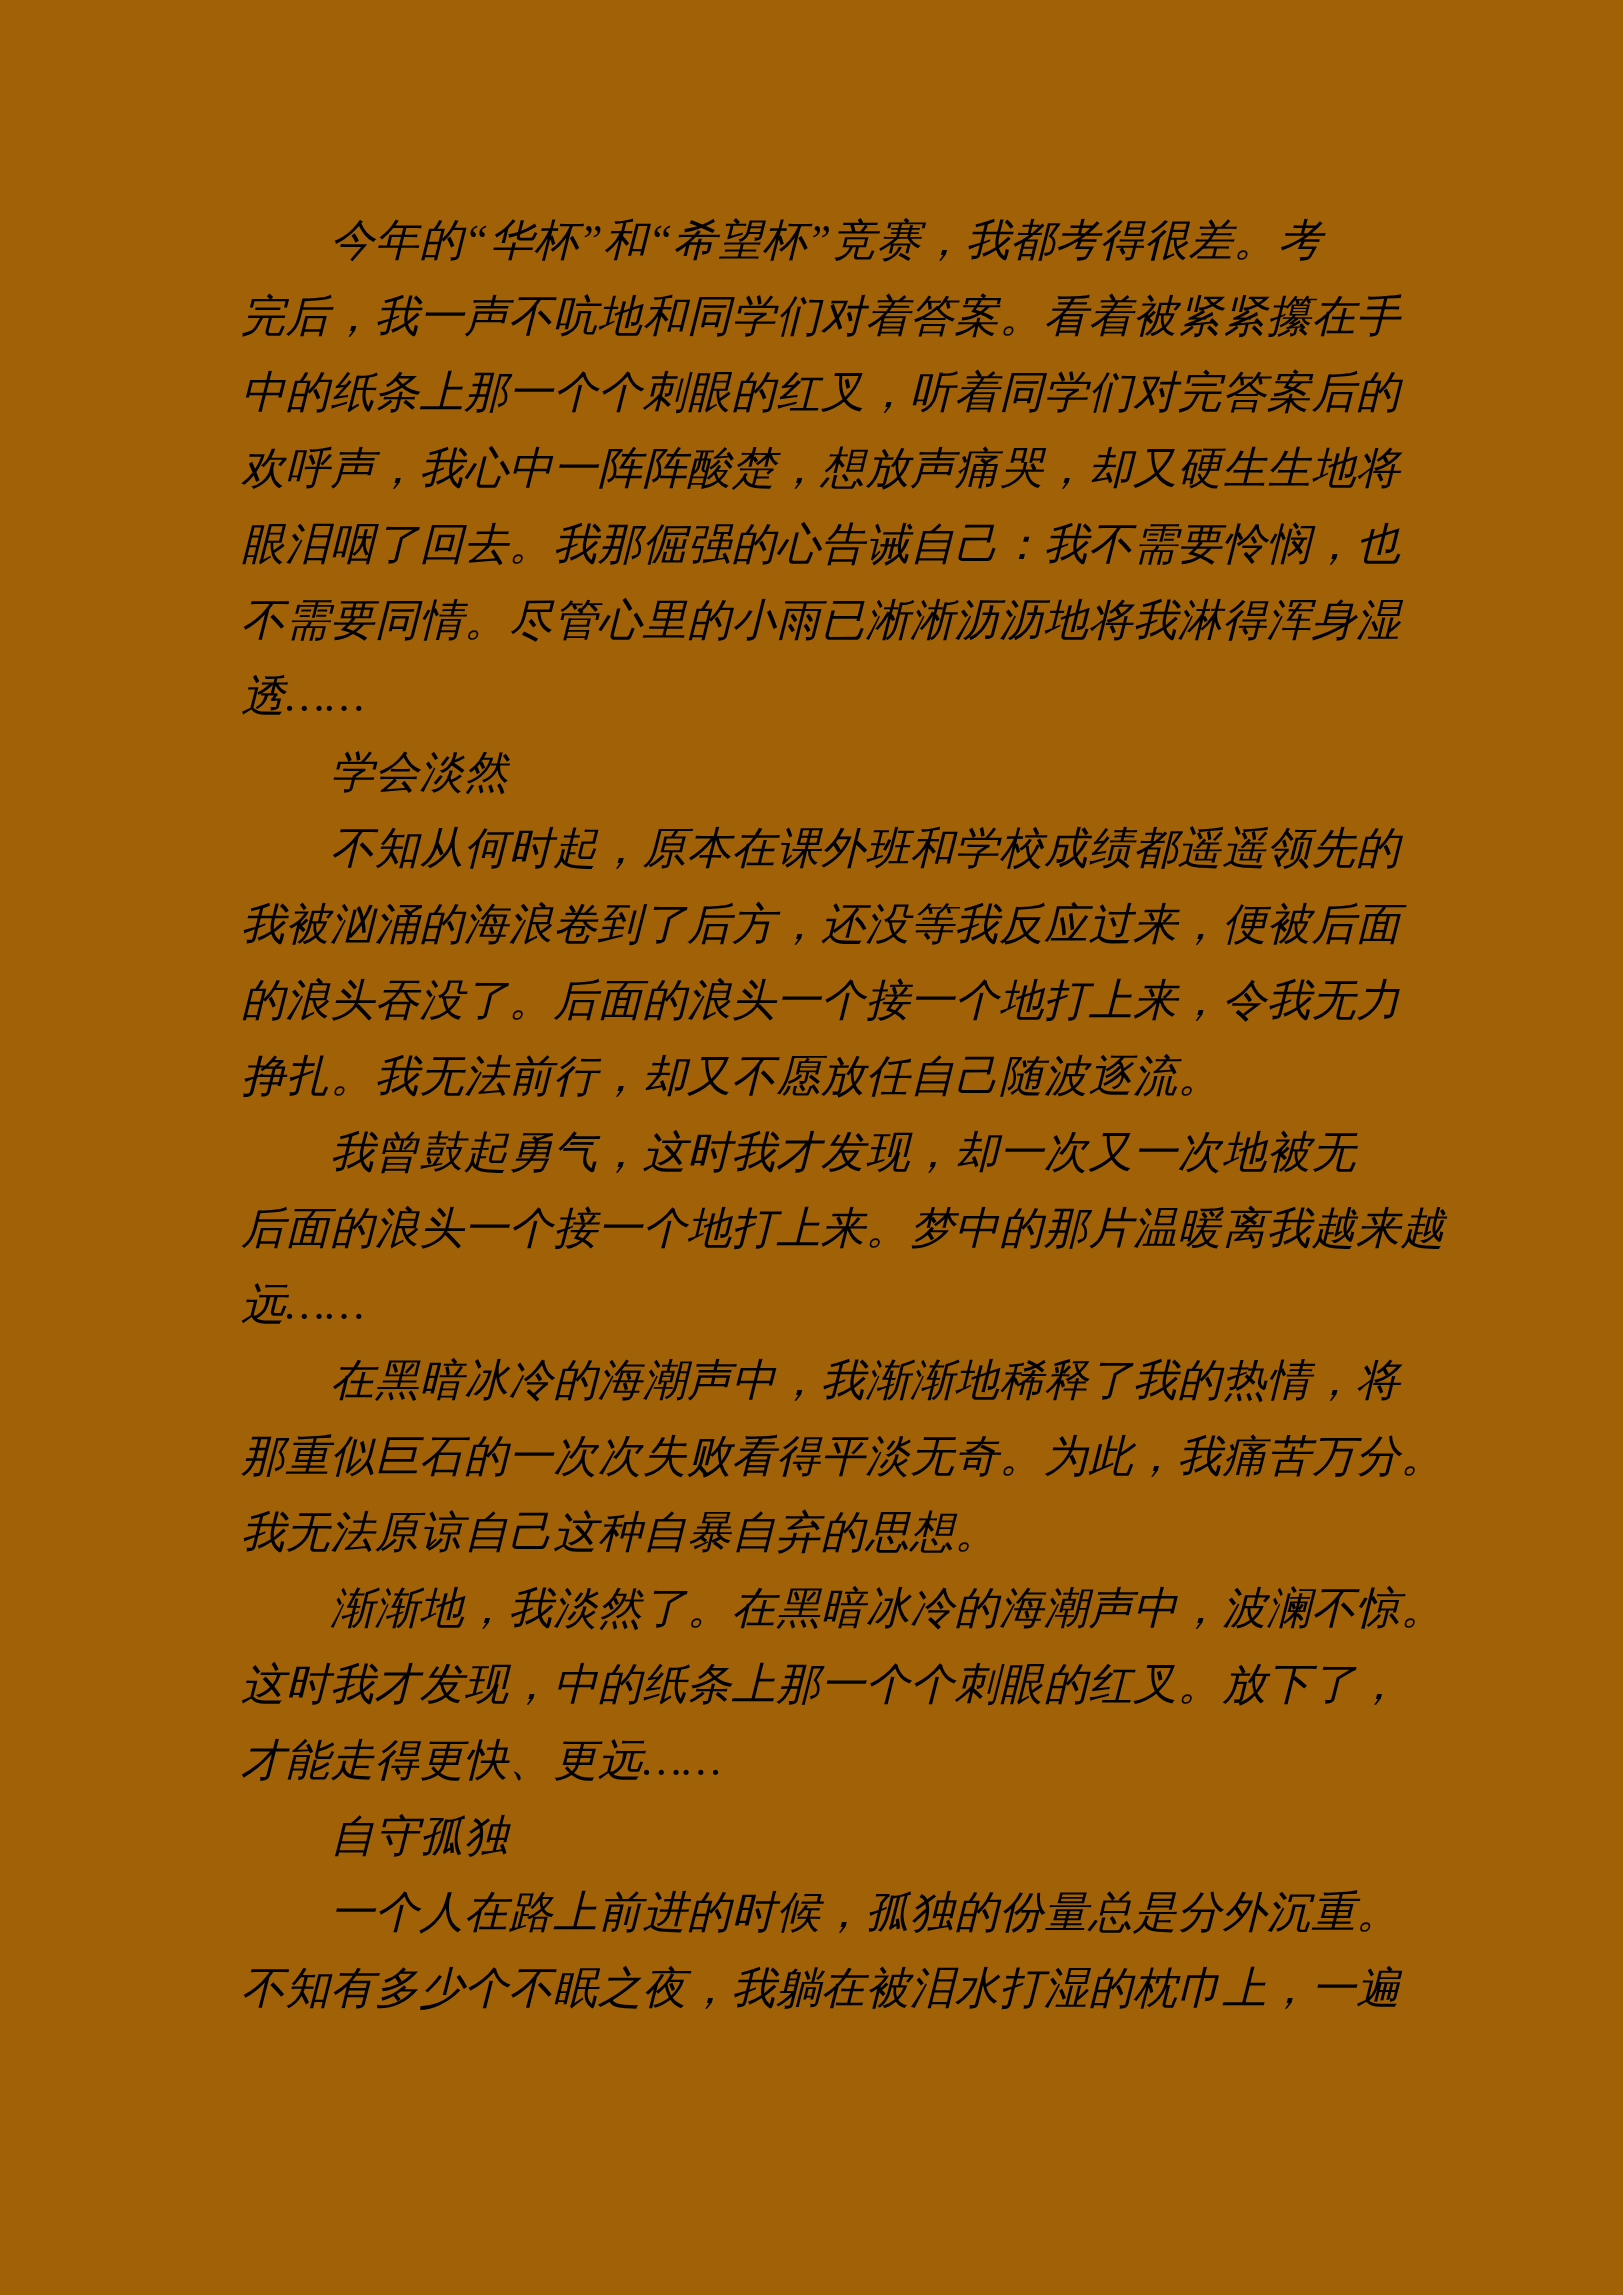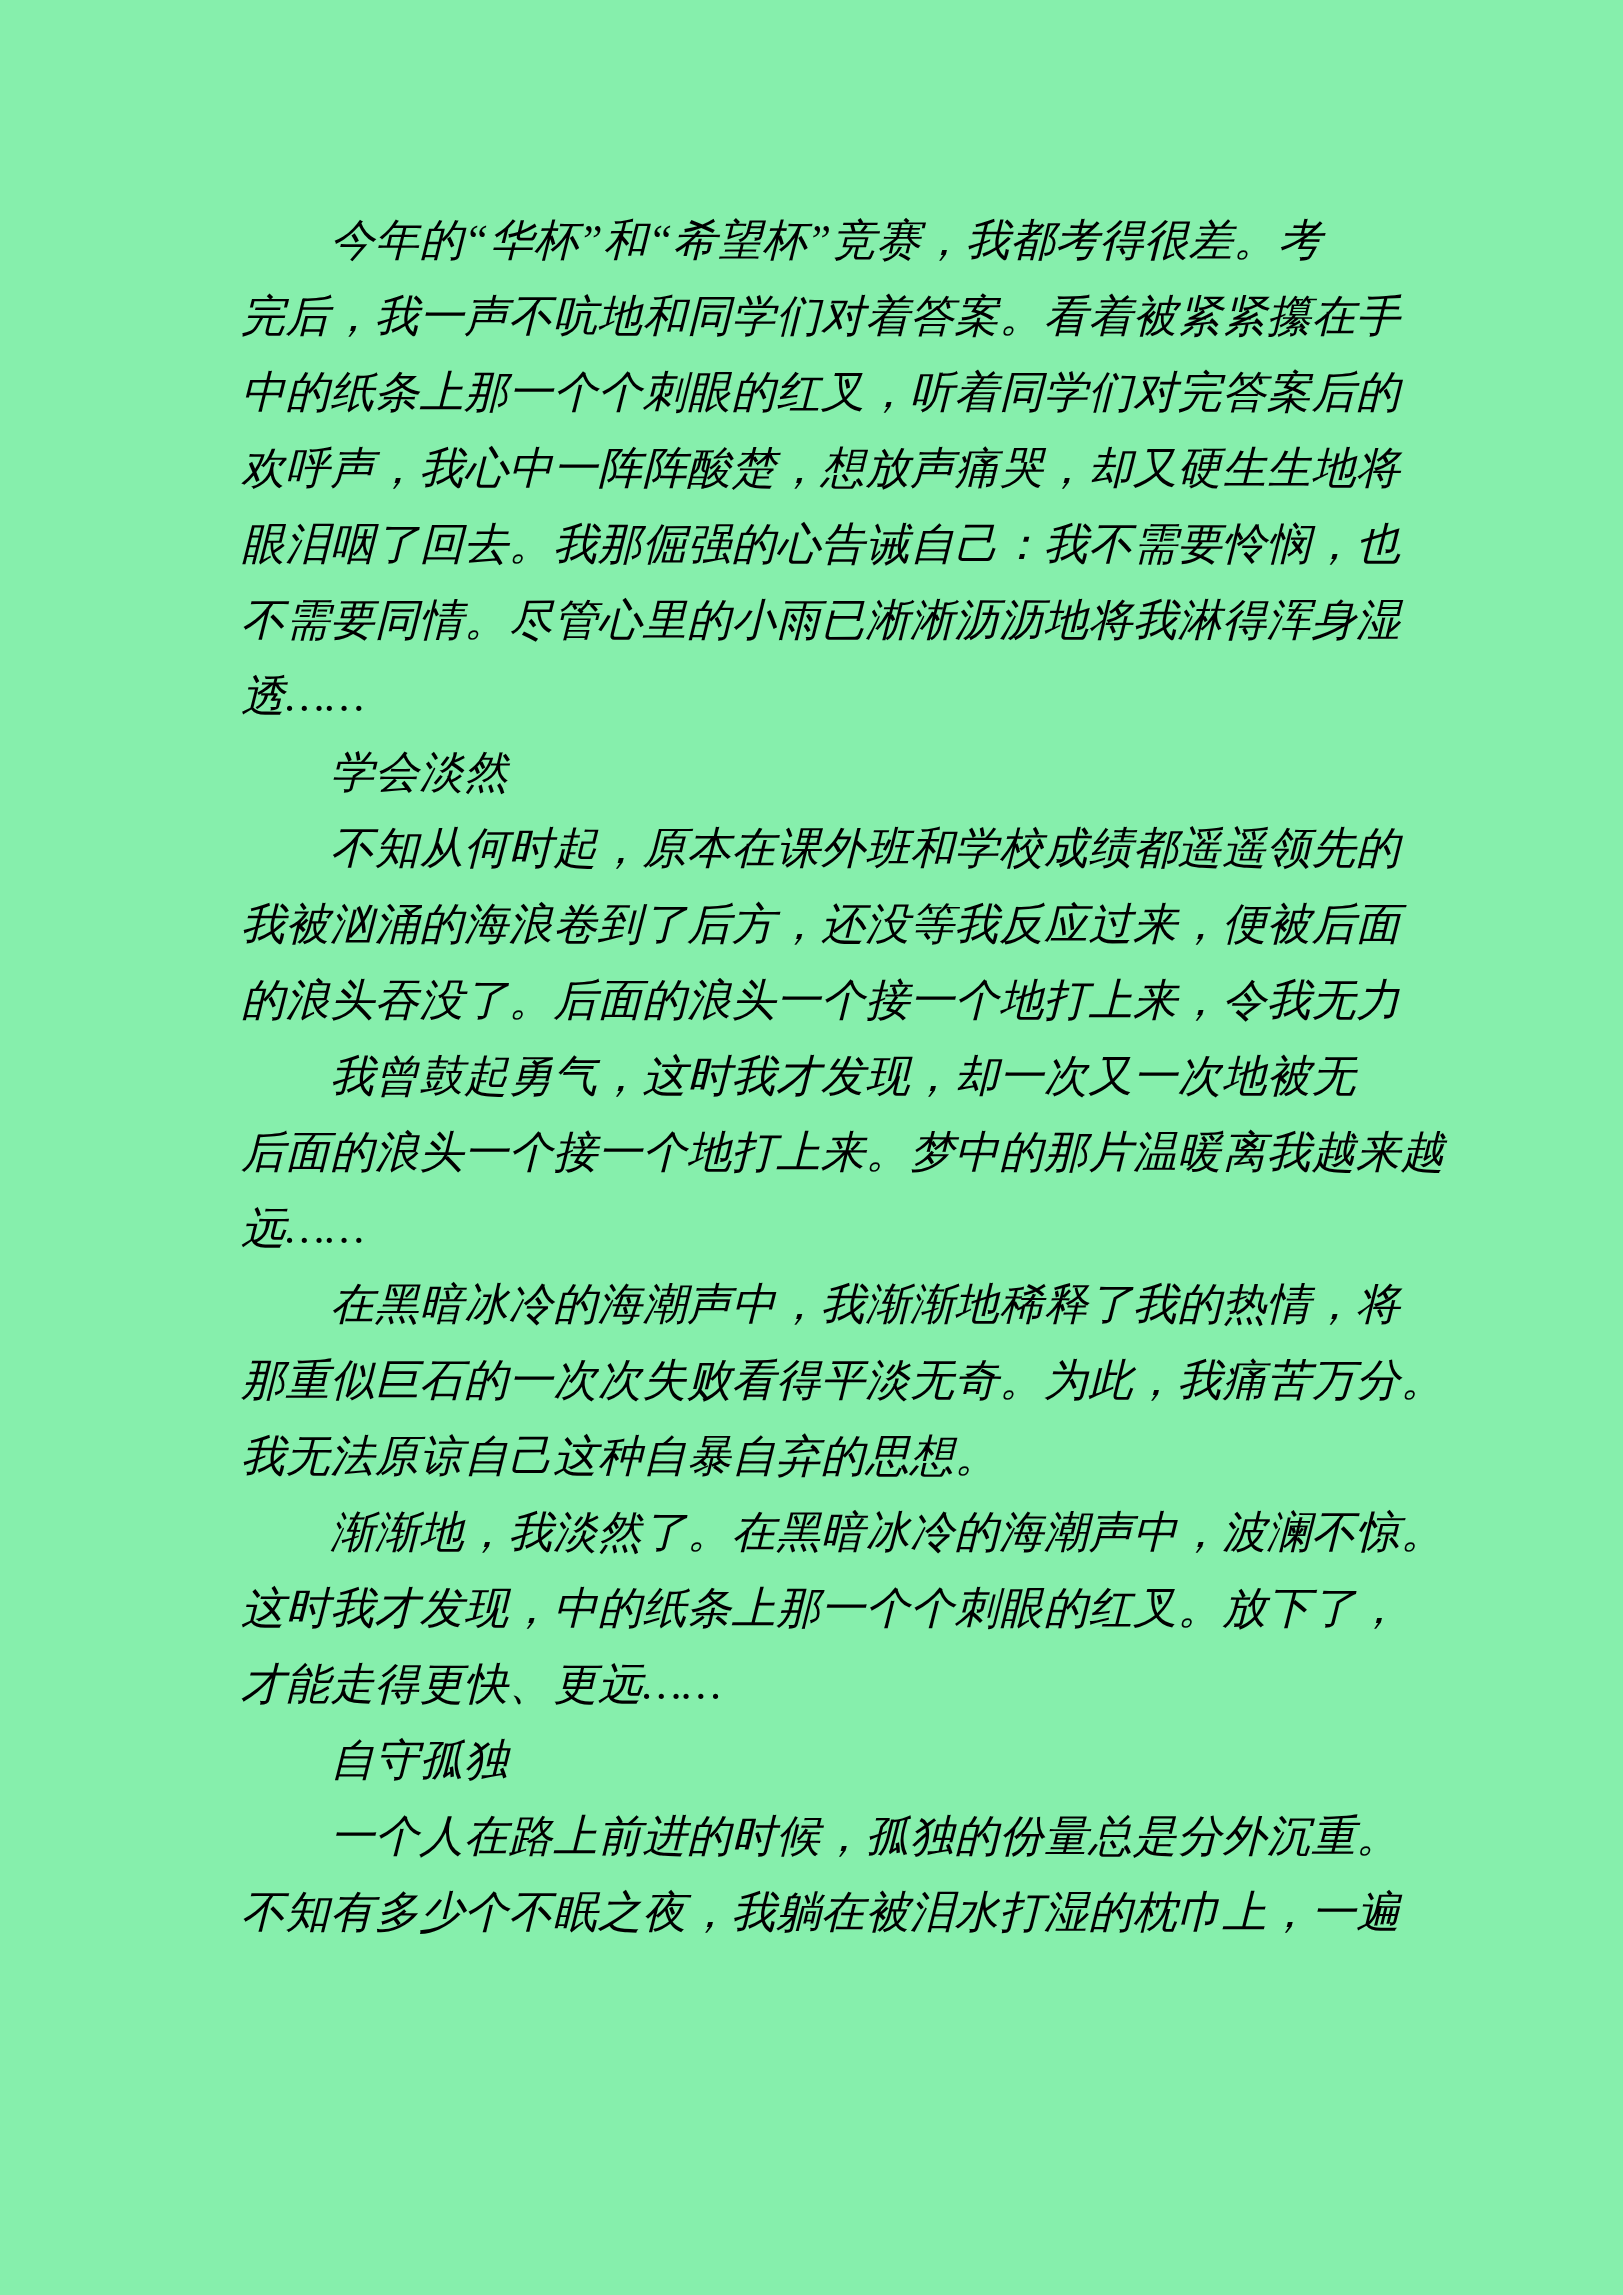--- a/index.html
+++ b/index.html
@@ -4,21 +4,21 @@
 <style>
   html, body {
     margin: 0;
     padding: 0;
     background: #ffffff;
   }
   .page {
     position: relative;
     width: 1623px;
     height: 2295px;
-    background: #86efac;
+    background: #a16207;
     overflow: hidden;
   }
   .text-block {
     position: absolute;
     left: 241px;
     top: 203px;
     width: 1183px;
     color: #000000;
     font-family: "Liberation Serif", "DejaVu Serif", serif;
     font-size: 44px;
@@ -40,20 +40,21 @@
       <div class="text-line">完后，我一声不吭地和同学们对着答案。看着被紧紧攥在手</div>
       <div class="text-line">中的纸条上那一个个刺眼的红叉，听着同学们对完答案后的</div>
       <div class="text-line">欢呼声，我心中一阵阵酸楚，想放声痛哭，却又硬生生地将</div>
       <div class="text-line">眼泪咽了回去。我那倔强的心告诫自己：我不需要怜悯，也</div>
       <div class="text-line">不需要同情。尽管心里的小雨已淅淅沥沥地将我淋得浑身湿</div>
       <div class="text-line">透……</div>
       <div class="text-line">　　学会淡然</div>
       <div class="text-line">　　不知从何时起，原本在课外班和学校成绩都遥遥领先的</div>
       <div class="text-line">我被汹涌的海浪卷到了后方，还没等我反应过来，便被后面</div>
       <div class="text-line">的浪头吞没了。后面的浪头一个接一个地打上来，令我无力</div>
+      <div class="text-line">挣扎。我无法前行，却又不愿放任自己随波逐流。</div>
       <div class="text-line">　　我曾鼓起勇气，这时我才发现，却一次又一次地被无</div>
       <div class="text-line">后面的浪头一个接一个地打上来。梦中的那片温暖离我越来越</div>
       <div class="text-line">远……</div>
       <div class="text-line">　　在黑暗冰冷的海潮声中，我渐渐地稀释了我的热情，将</div>
       <div class="text-line">那重似巨石的一次次失败看得平淡无奇。为此，我痛苦万分。</div>
       <div class="text-line">我无法原谅自己这种自暴自弃的思想。</div>
       <div class="text-line">　　渐渐地，我淡然了。在黑暗冰冷的海潮声中，波澜不惊。</div>
       <div class="text-line">这时我才发现，中的纸条上那一个个刺眼的红叉。放下了，</div>
       <div class="text-line">才能走得更快、更远……</div>
       <div class="text-line">　　自守孤独</div>

